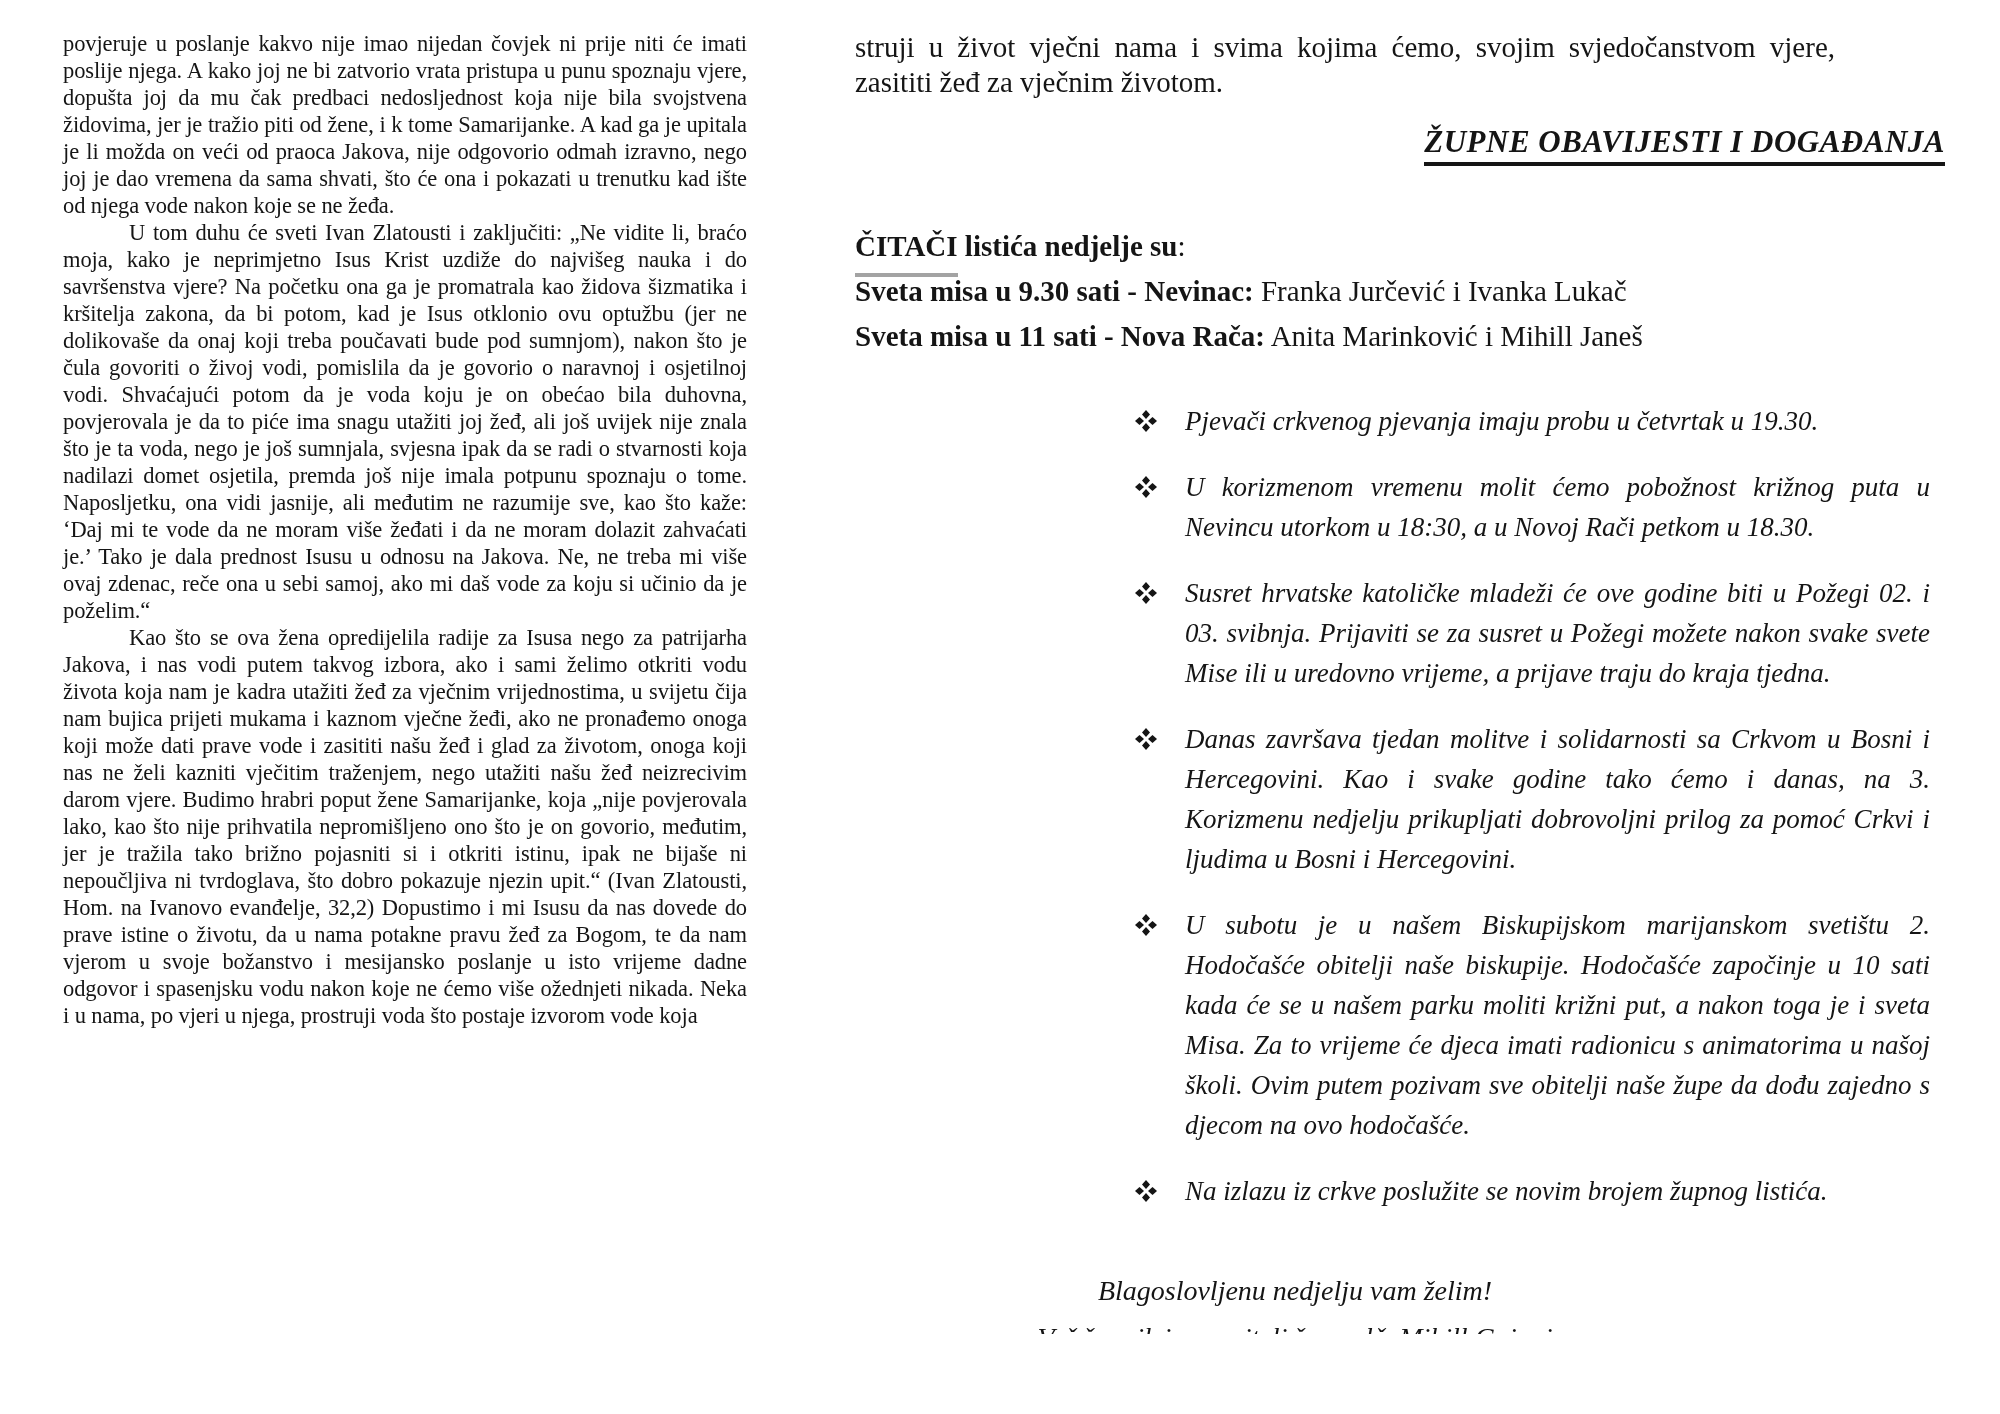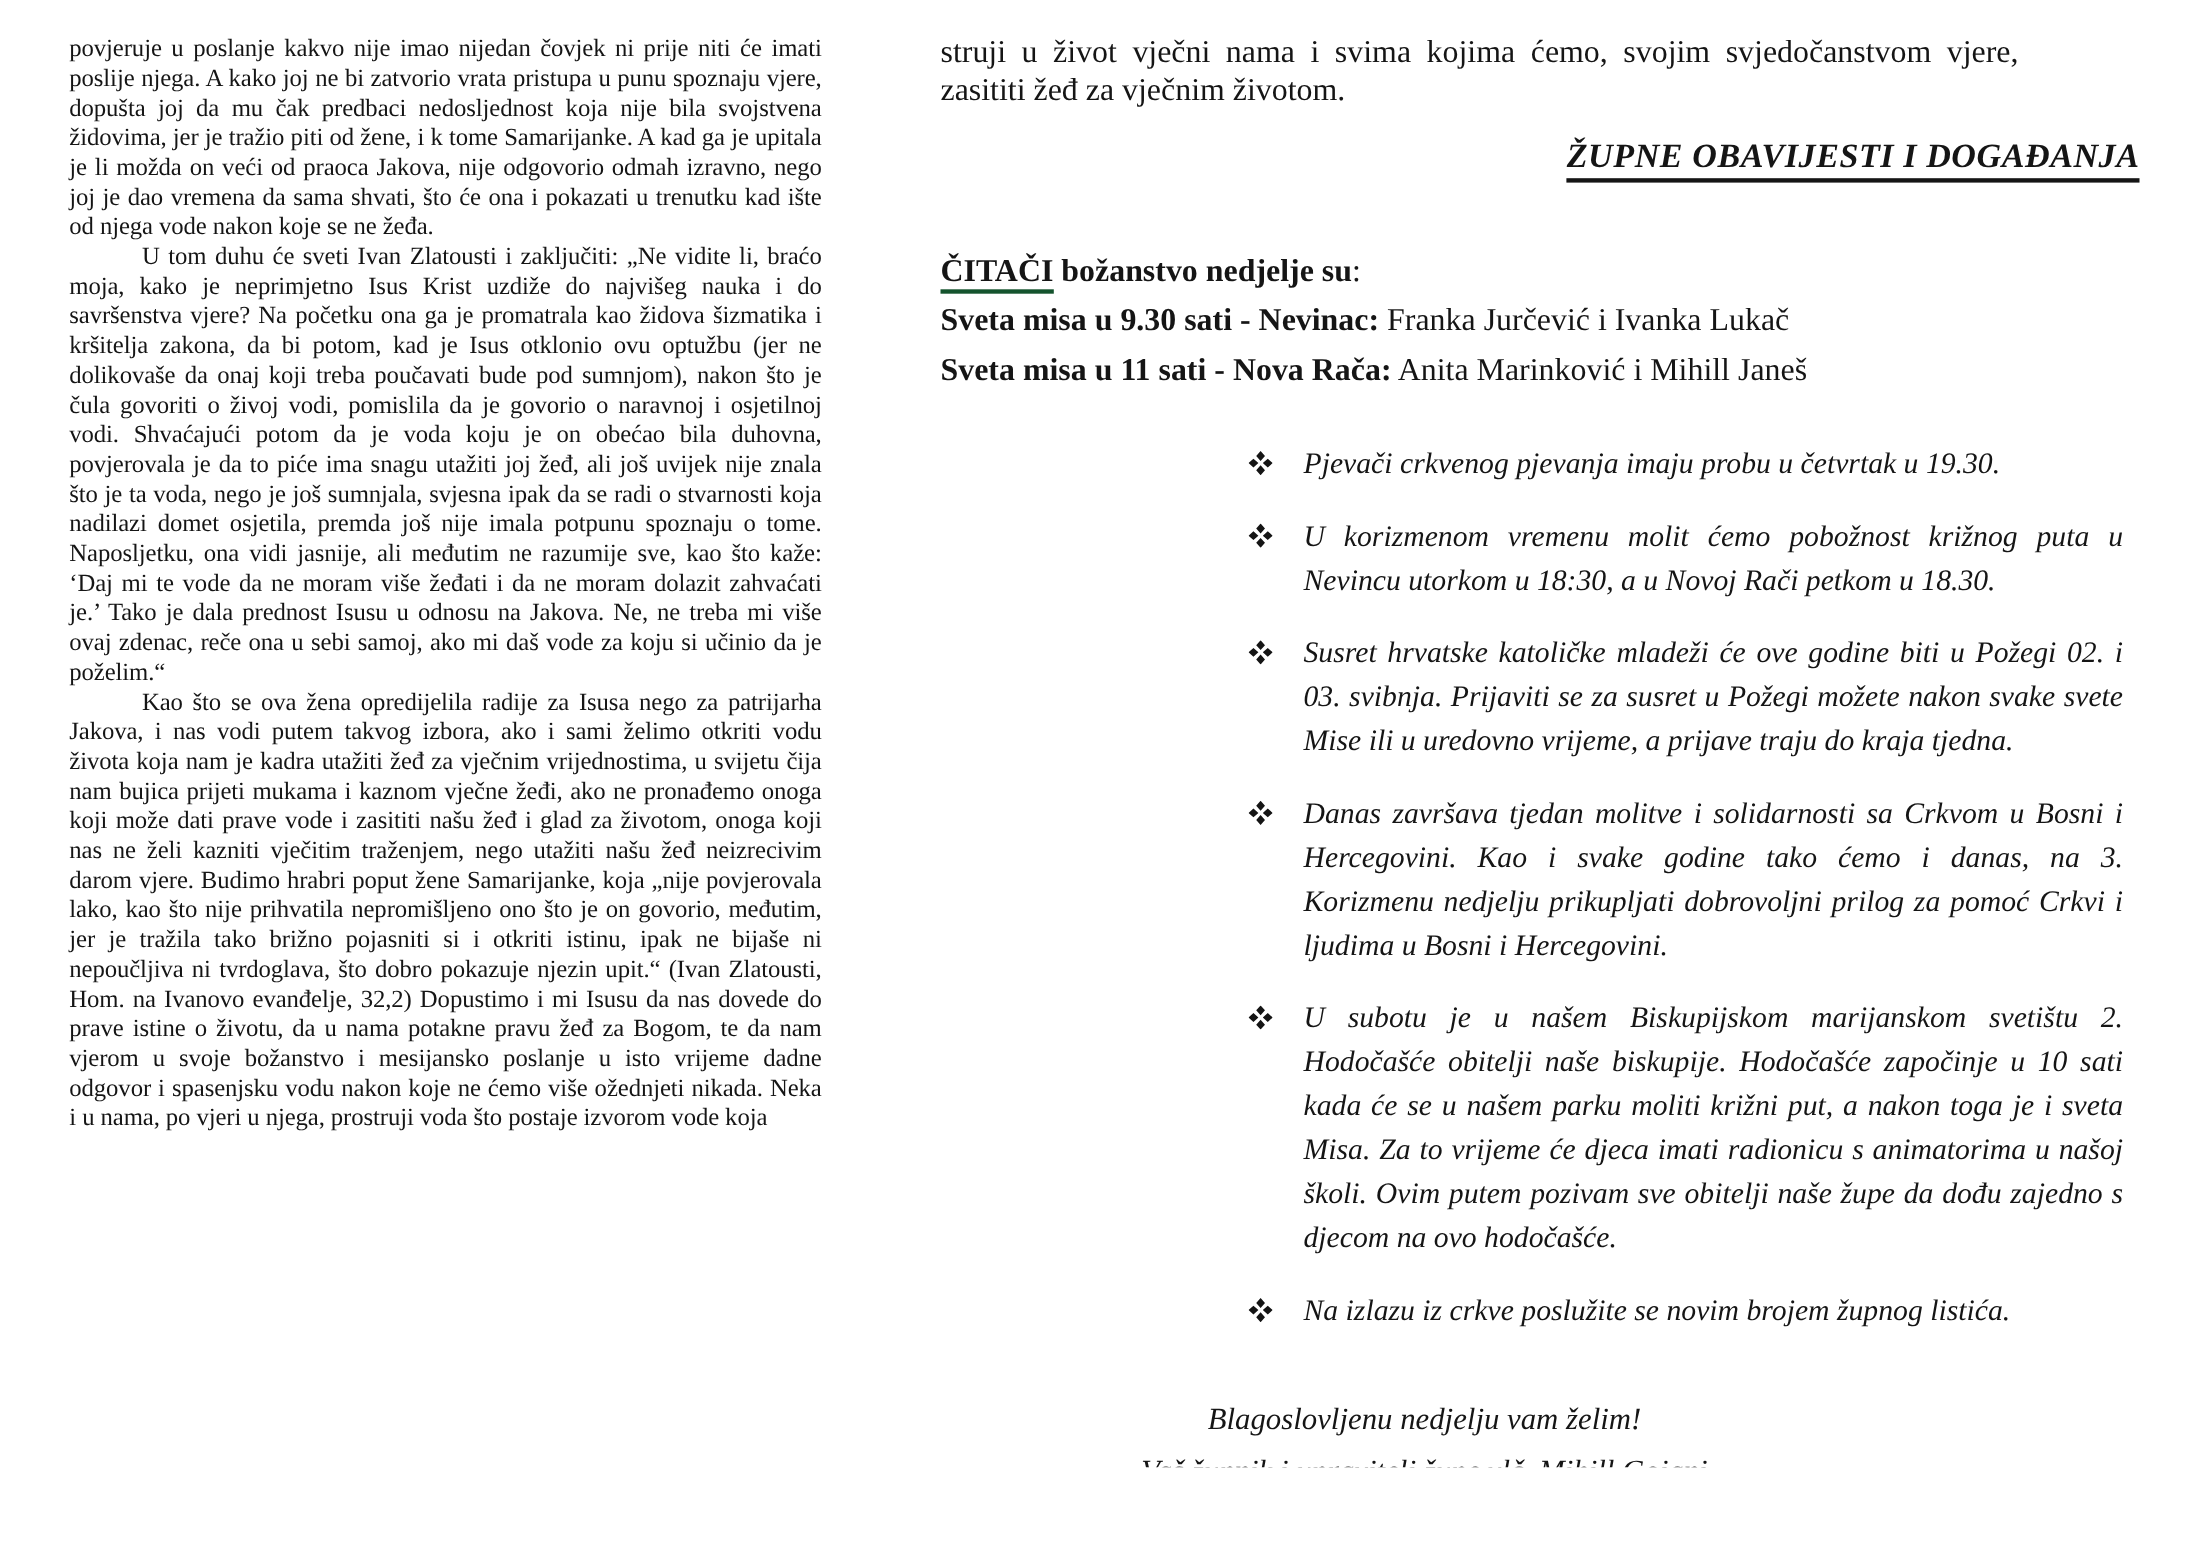--- a/index.html
+++ b/index.html
@@ -54,22 +54,22 @@
     border-bottom: 4px solid #151515;
     padding-bottom: 3px;
   }
   .readers {
     margin-top: 64px;
     font-size: 29px;
     line-height: 45px;
     font-weight: bold;
   }
   .readers .u {
-    border-bottom: 4px solid #14532d;
-    padding-bottom: 1px;
+    border-bottom: 4px solid #a3a3a3;
+    padding-bottom: 11px;
   }
   .readers .normal { font-weight: normal; }
 
   ul.announcements {
     list-style: none;
     margin: 42px 0 16px 280px;
     padding: 0;
     width: 795px;
     font-style: italic;
     font-size: 27px;
@@ -114,21 +114,21 @@
   <div class="right-col">
 
     <p class="intro">struji u život vječni nama i svima kojima ćemo, svojim svjedočanstvom vjere, zasititi žeđ za vječnim životom.</p>
 
     <div class="section-heading">
       <span class="hl">ŽUPNE OBAVIJESTI I DOGAĐANJA</span>
     </div>
 
     <div class="readers">
       <div>
-        <span class="u">ČITAČI</span><span> božanstvo nedjelje su</span><span class="normal">:</span>
+        <span class="u">ČITAČI</span><span> listića nedjelje su</span><span class="normal">:</span>
       </div>
       <div>
         <span>Sveta misa u 9.30 sati - Nevinac:</span><span class="normal"> Franka Jurčević i Ivanka Lukač</span>
       </div>
       <div>
         <span>Sveta misa u 11 sati - Nova Rača:</span><span class="normal"> Anita Marinković i Mihill Janeš</span>
       </div>
     </div>
 
     <ul class="announcements">

